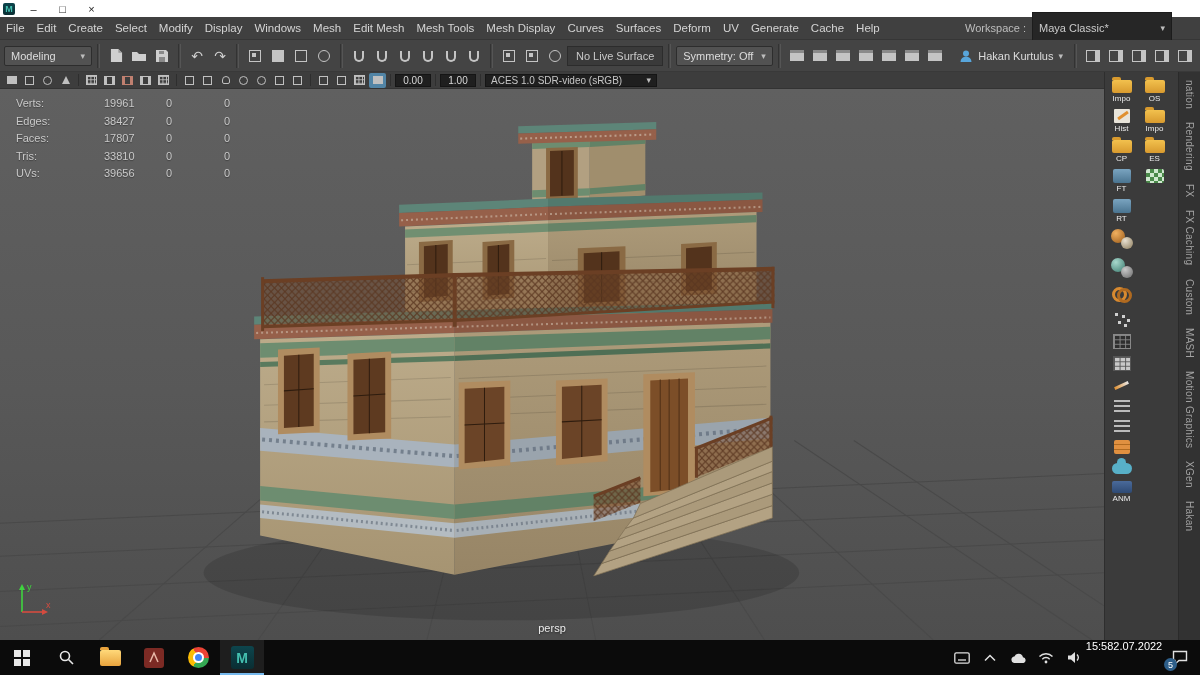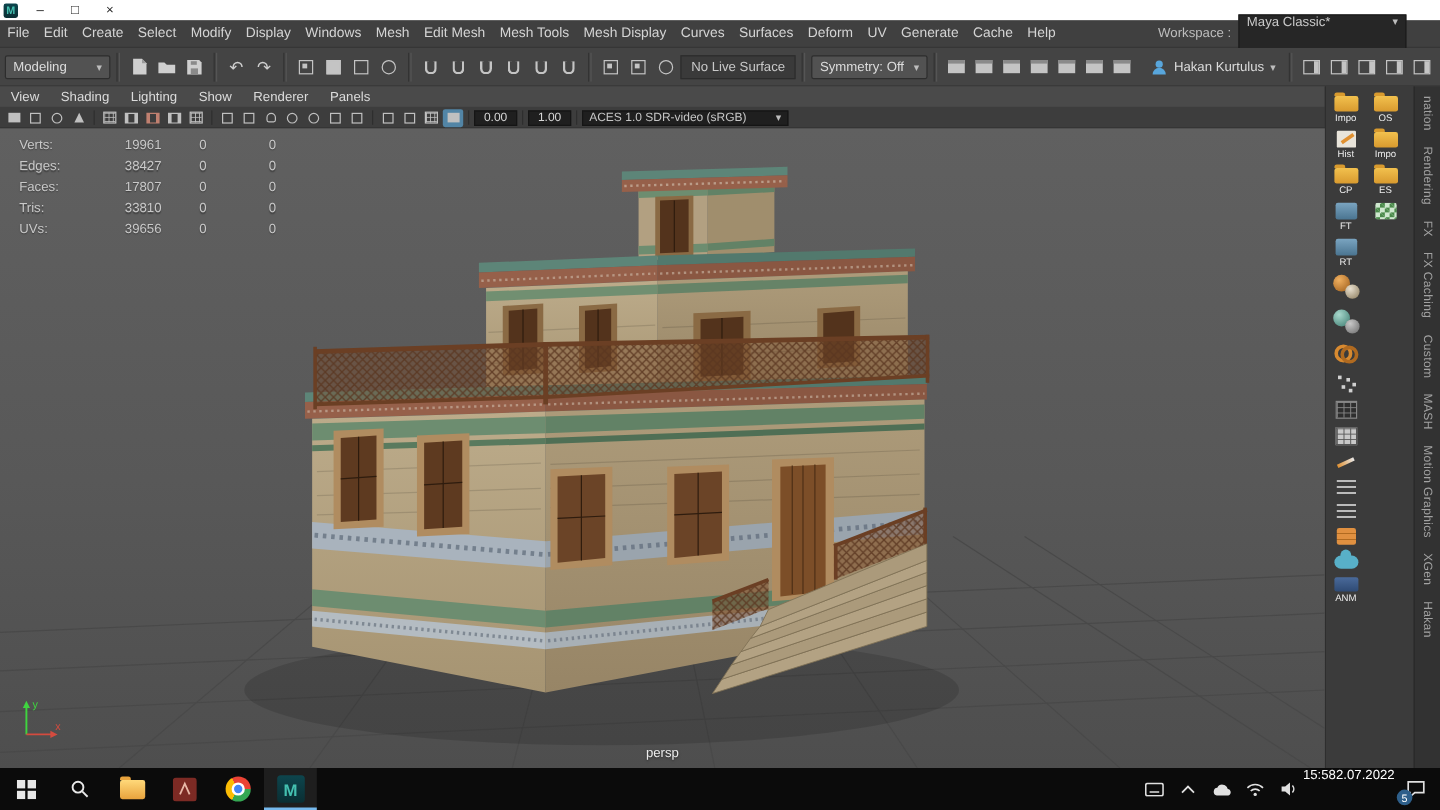--- a/index.html
+++ b/index.html
@@ -12,21 +12,21 @@
   .tb-appicon { width:12px; height:12px; margin:0 4px 0 3px; background:linear-gradient(#0d454d,#0a2e33); color:#44c0b0; font-size:9px; font-weight:bold; display:flex; align-items:center; justify-content:center; border-radius:2px; }
   .tb-title { flex:1; white-space:nowrap; overflow:hidden; }
   .wincontrols { display:flex; height:100%; }
   .winbtn { width:29px; display:flex; align-items:center; justify-content:center; font-size:11px; color:#222; }
 
   
   .menubar { height:23px; background:#404040; display:flex; align-items:center; flex:none; border-bottom:1px solid #363636; }
   .mb-item { padding:0 6px; color:#d4d4d4; font-size:11.5px; line-height:23px; white-space:nowrap; }
   .mb-spacer { flex:1; }
   .ws-label { color:#bdbdbd; font-size:11px; margin-right:6px; white-space:nowrap; }
-  .ws-select { display:flex; justify-content:space-between; background:#262626; border:1px solid #1c1c1c; height:33px; padding:0 6px; min-width:140px; color:#cbcbcb; font-size:11px; margin-right:28px; gap:8px; }
+  .ws-select { display:flex; align-items:center; justify-content:space-between; background:#262626; border:1px solid #1c1c1c; height:33px; padding:0 6px; min-width:140px; color:#cbcbcb; font-size:11px; margin-right:28px; gap:8px; }
 
   
   .statusline { height:32px; background:#444; display:flex; align-items:center; padding:0 4px; flex:none; border-bottom:1px solid #393939; gap:1px; }
   .dropdown { display:flex; align-items:center; justify-content:space-between; background:#525252; border:1px solid #2d2d2d; border-radius:2px; height:20px; padding:0 6px; color:#ddd; font-size:11px; gap:8px; white-space:nowrap; }
   .dropdown.modeling { min-width:88px; }
   .dd { color:#bdbdbd; font-size:9px; }
   .sep { width:3px; height:24px; border-left:1px solid #333; border-right:1px solid #555; margin:0 4px; flex:none; }
   .sl-ic { width:22px; height:24px; display:flex; align-items:center; justify-content:center; flex:none; color:#cfcfcf; font-size:14px; }
   .box-ic { width:12px; height:12px; border:1.5px solid #c4c4c4; }
   .box-ic.fill { background:#c4c4c4; }
@@ -280,28 +280,20 @@
         <div class="panel-ic"></div>
       </div>
     <div class="sl-ic">
         <div class="panel-ic"></div>
       </div>
   </div>
 
   <div class="main">
     <div class="left-col">
 
-      <div class="panelmenu">
-        <span class="pm-item">View</span>
-        <span class="pm-item">Shading</span>
-        <span class="pm-item">Lighting</span>
-        <span class="pm-item">Show</span>
-        <span class="pm-item">Renderer</span>
-        <span class="pm-item">Panels</span>
-      </div>
 
       <div class="vptoolbar">
         <div class="vpt-ic">
             <div class="s-box fill"></div>
           </div>
         <div class="vpt-ic">
             <div class="s-box"></div>
           </div>
         <div class="vpt-ic">
             <div class="s-circ"></div>

